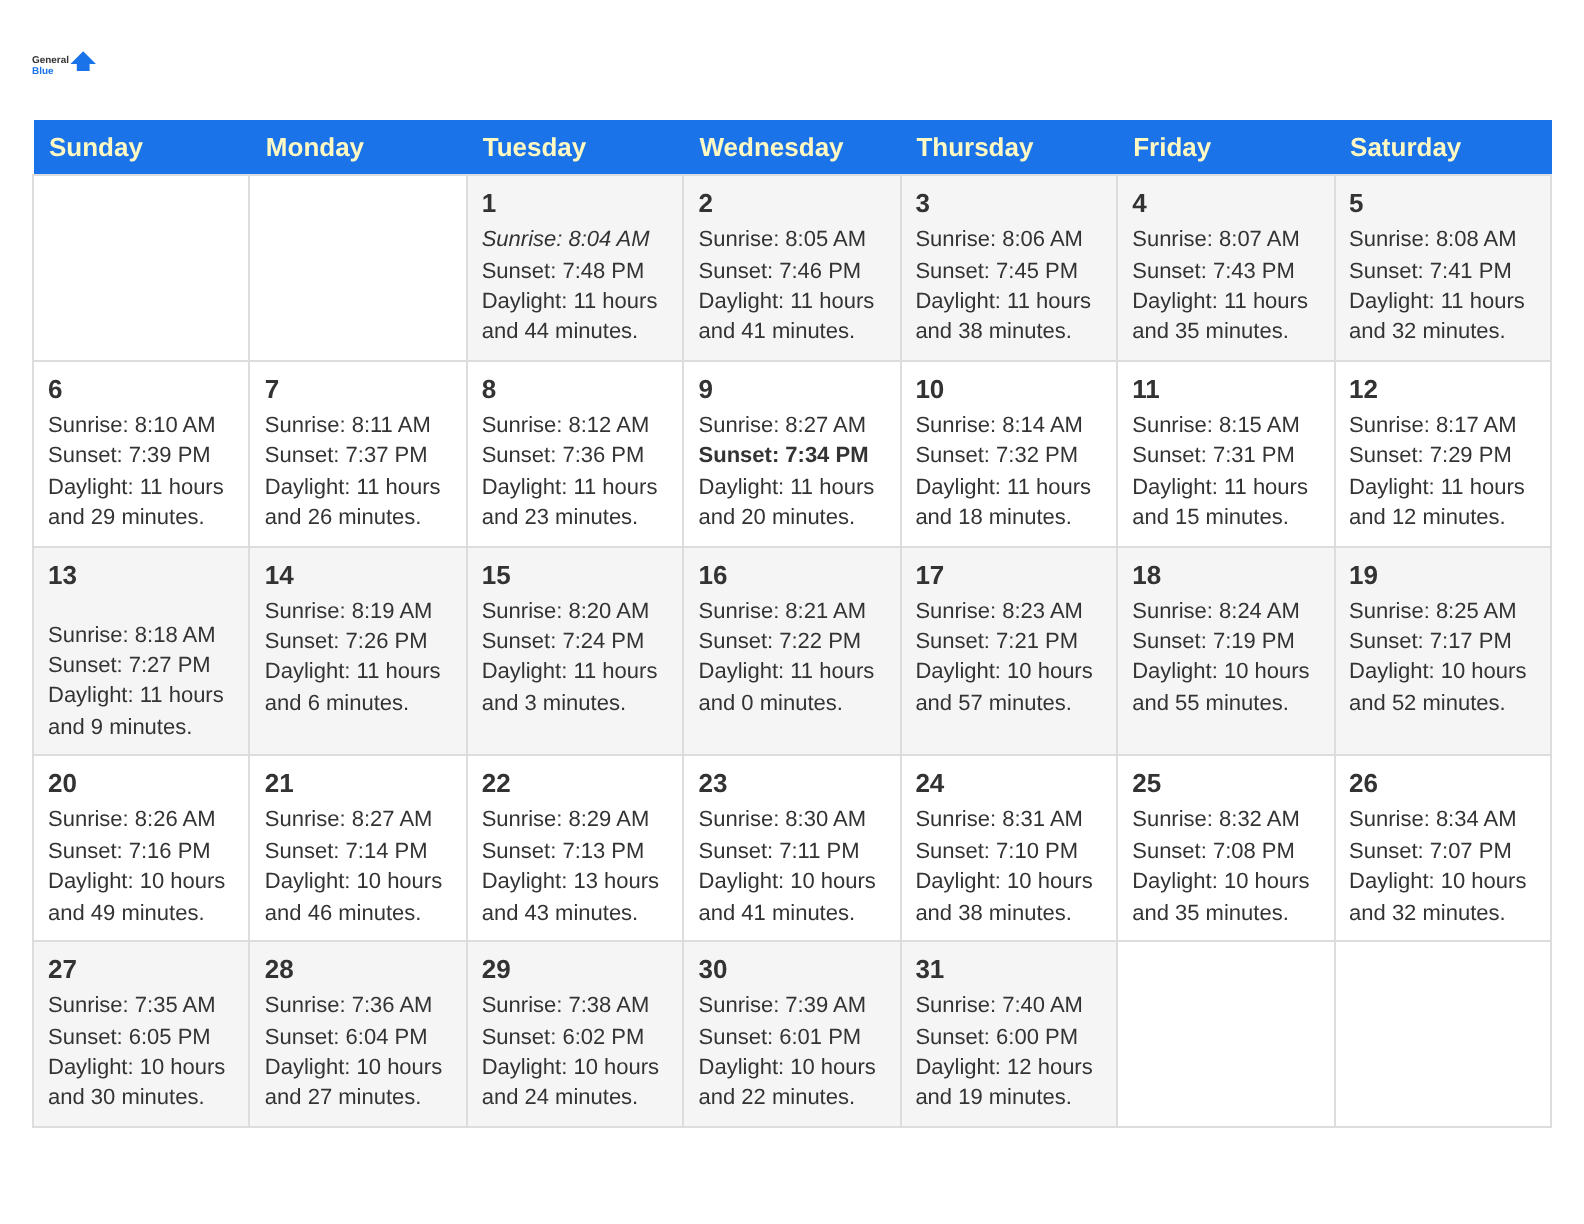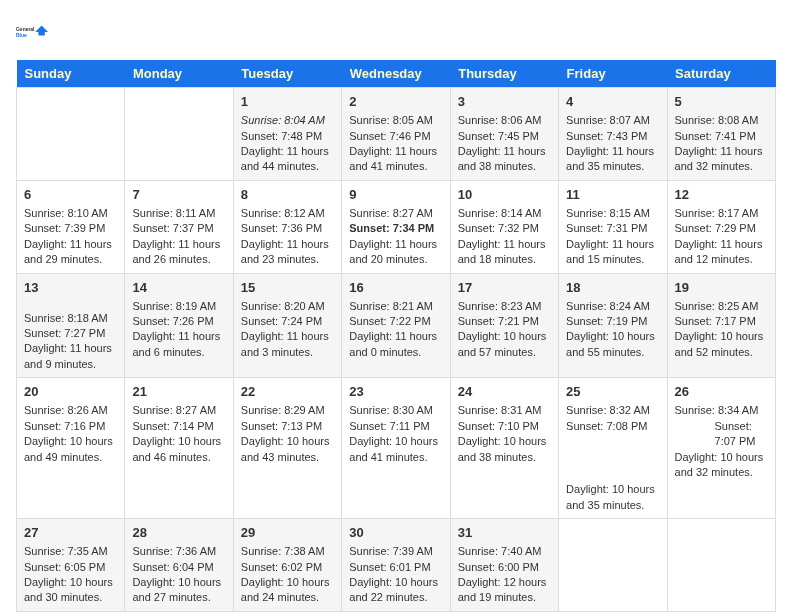--- a/index.html
+++ b/index.html
@@ -239,44 +239,44 @@
         <td>
           <span class="day-num">21</span>
           <span style="display: block;">Sunrise: 8:27 AM</span>
           <span style="display: block;">Sunset: 7:14 PM</span>
           <span style="display: block;">Daylight: 10 hours and 46 minutes.</span>
         </td>
         <td>
           <span class="day-num">22</span>
           <span style="display: block;">Sunrise: 8:29 AM</span>
           <span style="display: block;">Sunset: 7:13 PM</span>
-          <span style="display: block;">Daylight: 10 hours and 43 minutes.</span>
+          <span style="display: block;">Daylight: 13 hours and 43 minutes.</span>
         </td>
         <td>
           <span class="day-num">23</span>
           <span style="display: block;">Sunrise: 8:30 AM</span>
           <span style="display: block;">Sunset: 7:11 PM</span>
           <span style="display: block;">Daylight: 10 hours and 41 minutes.</span>
         </td>
         <td>
           <span class="day-num">24</span>
           <span style="display: block;">Sunrise: 8:31 AM</span>
           <span style="display: block;">Sunset: 7:10 PM</span>
           <span style="display: block;">Daylight: 10 hours and 38 minutes.</span>
         </td>
         <td>
           <span class="day-num">25</span>
           <span style="display: block;">Sunrise: 8:32 AM</span>
           <span style="display: block;">Sunset: 7:08 PM</span>
-          <span style="display: block; margin-top: 48px;">Daylight: 10 hours and 35 minutes.</span>
+          <span style="display: block;">Daylight: 10 hours and 35 minutes.</span>
         </td>
         <td>
           <span class="day-num">26</span>
           <span style="display: block;">Sunrise: 8:34 AM</span>
-          <span style="display: block; margin-left: 40px;">Sunset: 7:07 PM</span>
+          <span style="display: block;">Sunset: 7:07 PM</span>
           <span style="display: block;">Daylight: 10 hours and 32 minutes.</span>
         </td>
       </tr>
       <tr>
         <td>
           <span class="day-num">27</span>
           <span style="display: block;">Sunrise: 7:35 AM</span>
           <span style="display: block;">Sunset: 6:05 PM</span>
           <span style="display: block;">Daylight: 10 hours and 30 minutes.</span>
         </td>

